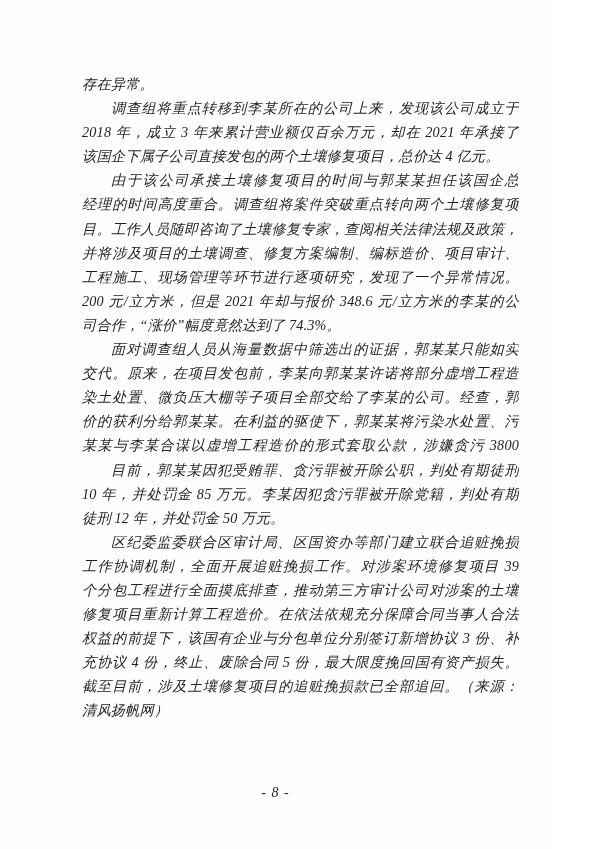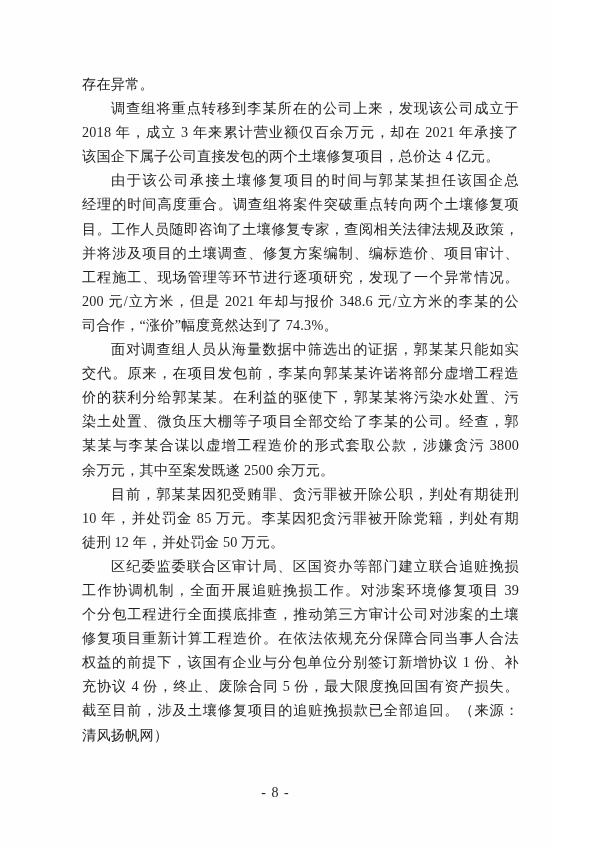--- a/index.html
+++ b/index.html
@@ -14,20 +14,21 @@
     font-family: "Liberation Serif", "DejaVu Serif", serif;
   }
   .page {
     position: absolute;
     left: 0;
     top: 0;
     width: 551px;
     height: 849px;
     background: #fefefe;
     overflow: hidden;
+    font-style: italic;
   }
   .text-body {
     position: absolute;
     left: 82px;
     top: 72px;
     width: 437px;
   }
   .line {
     font-size: 14.2px;
     line-height: 24.1px;
@@ -65,30 +66,29 @@
       <div class="line end">该国企下属子公司直接发包的两个土壤修复项目，总价达 4 亿元。</div>
       <div class="line indent">由于该公司承接土壤修复项目的时间与郭某某担任该国企总</div>
       <div class="line">经理的时间高度重合。调查组将案件突破重点转向两个土壤修复项</div>
       <div class="line">目。工作人员随即咨询了土壤修复专家，查阅相关法律法规及政策，</div>
       <div class="line">并将涉及项目的土壤调查、修复方案编制、编标造价、项目审计、</div>
       <div class="line">工程施工、现场管理等环节进行逐项研究，发现了一个异常情况。</div>
       <div class="line">200 元/立方米，但是 2021 年却与报价 348.6 元/立方米的李某的公</div>
       <div class="line end">司合作，“涨价”幅度竟然达到了 74.3%。</div>
       <div class="line indent">面对调查组人员从海量数据中筛选出的证据，郭某某只能如实</div>
       <div class="line">交代。原来，在项目发包前，李某向郭某某许诺将部分虚增工程造</div>
+      <div class="line">染土处置、微负压大棚等子项目全部交给了李某的公司。经查，郭</div>
       <div class="line">价的获利分给郭某某。在利益的驱使下，郭某某将污染水处置、污</div>
-      <div class="line">染土处置、微负压大棚等子项目全部交给了李某的公司。经查，郭</div>
       <div class="line">某某与李某合谋以虚增工程造价的形式套取公款，涉嫌贪污 3800</div>
-      <div class="line end">余万元，其中至案发既遂 2500 余万元。</div>
       <div class="line indent">目前，郭某某因犯受贿罪、贪污罪被开除公职，判处有期徒刑</div>
       <div class="line">10 年，并处罚金 85 万元。李某因犯贪污罪被开除党籍，判处有期</div>
       <div class="line end">徒刑 12 年，并处罚金 50 万元。</div>
       <div class="line indent">区纪委监委联合区审计局、区国资办等部门建立联合追赃挽损</div>
       <div class="line">工作协调机制，全面开展追赃挽损工作。对涉案环境修复项目 39</div>
       <div class="line">个分包工程进行全面摸底排查，推动第三方审计公司对涉案的土壤</div>
       <div class="line">修复项目重新计算工程造价。在依法依规充分保障合同当事人合法</div>
-      <div class="line">权益的前提下，该国有企业与分包单位分别签订新增协议 1 份、补</div>
+      <div class="line">权益的前提下，该国有企业与分包单位分别签订新增协议 3 份、补</div>
       <div class="line">充协议 4 份，终止、废除合同 5 份，最大限度挽回国有资产损失。</div>
       <div class="line">截至目前，涉及土壤修复项目的追赃挽损款已全部追回。（来源：</div>
       <div class="line end">清风扬帆网）</div>
     </div>
   <div class="page-number">- 8 -</div>
 </div>
 
 </body></html>

